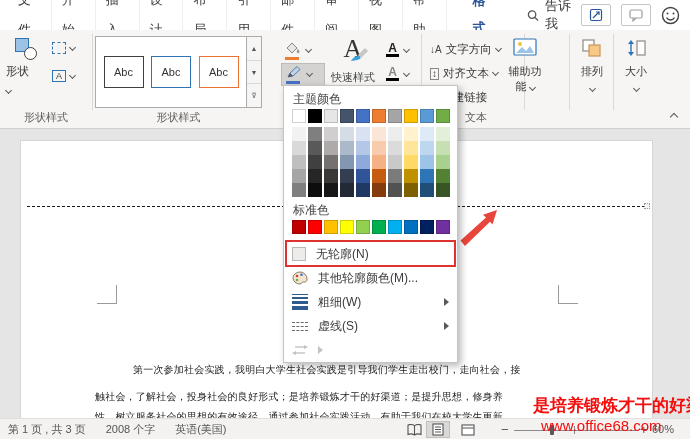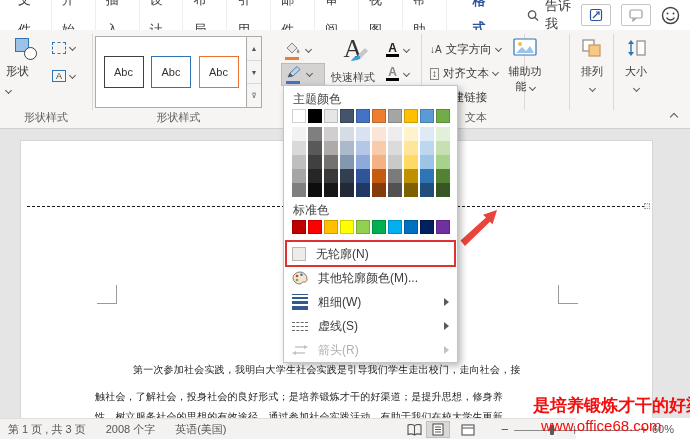--- a/index.html
+++ b/index.html
@@ -103,21 +103,21 @@
   .tri-dis { border-left-color:#c4c2c0; }
   .no-outline-ic { width:14px; height:14px; background:#edecea; border:1px solid #b9b7b5; }
   .weight-ic { width:16px; display:flex; flex-direction:column; gap:2px; }
   .weight-ic div { background:#2f5b8f; width:16px; }
   .dash-ic { width:16px; display:flex; flex-direction:column; gap:3px; }
   .dash-ic div { border-top:1.5px dashed #6a6a6a; width:16px; }
   .red-ann { position:absolute; left:1px; top:154px; width:171px; height:27px;
              border:2px solid; pointer-events:none; }
 
   
-  .statusbar { position:absolute; left:0; top:418px; width:576px; height:21px;
+  .statusbar { position:absolute; left:0; top:418px; width:690px; height:21px;
                background:#f3f2f1; border-top:1px solid #e1dfdd; font-size:11px; color:#555;padding-left:40px; }
   .sb-left { position:absolute; left:8px; top:0; height:21px; display:flex;
              align-items:center; gap:20px; }
   .sb-ic { position:absolute; top:2px; height:17px; display:flex; align-items:center;
            justify-content:center; }
   .sb-active { background:#dbd9d7; border:1px solid #c2c0be; width:24px; }
   .zoom-track { position:absolute; left:514px; top:11px; width:122px; height:1px; background:#8a8a8a; }
   .zoom-notch { position:absolute; left:574px; top:7px; width:1px; height:8px; background:#8a8a8a; }
   .zoom-handle { position:absolute; left:550px; top:6px; width:4px; height:10px;
                  background:#5a5a5a; border-radius:1px; }
@@ -457,21 +457,20 @@
     <span class="lbl">虚线(S)</span>
     <span class="tri-r" style="margin-right:8px;"></span>
   </div>
   <div class="dd-item dd-disabled" style="top:252px;">
     <svg width="16" height="12" viewBox="0 0 16 12">
       <line x1="3" y1="3" x2="14" y2="3" stroke="#c4c2c0" stroke-width="1.4"></line>
       <polygon points="16,3 12,1 12,5" fill="#c4c2c0"></polygon>
       <line x1="2" y1="9" x2="13" y2="9" stroke="#c4c2c0" stroke-width="1.4"></line>
       <polygon points="0,9 4,7 4,11" fill="#c4c2c0"></polygon>
     </svg>
-    <span class="lbl">箭头(R)</span>
     <span class="tri-r tri-dis" style="margin-right:8px;"></span>
   </div>
   <div class="red-ann" style="border-color: rgb(224, 49, 49);"></div>
 </div>
 
 <div class="statusbar">
   <div class="sb-left">
     <span>第 1 页 , 共 3 页</span>
     <span>2008 个字</span>
     <span>英语(美国)</span>

